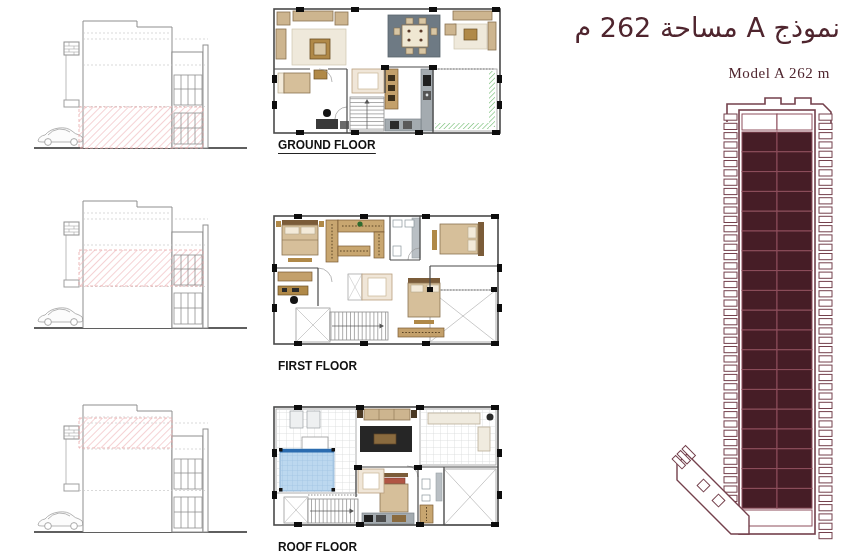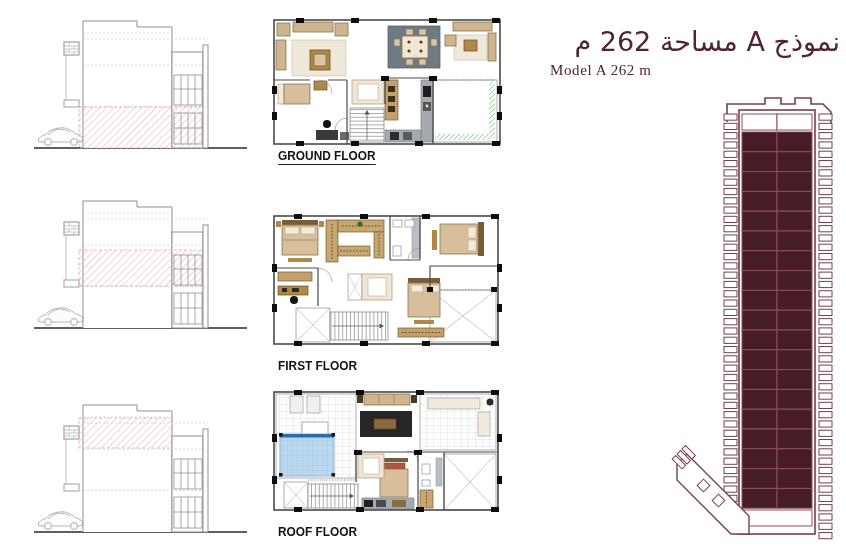--- a/index.html
+++ b/index.html
@@ -1,30 +1,30 @@
 <!DOCTYPE html>
 <html><head>
 <meta charset="utf-8">
 <style>
   html,body{margin:0;padding:0}
   body{width:846px;height:555px;position:relative;background:#fff;overflow:hidden;
        font-family:"Liberation Sans",sans-serif}
   .elev{position:absolute;left:33px;width:215px;height:134px}
   #elev-0{top:18px}#elev-1{top:198px}#elev-2{top:402px}
   .plan{position:absolute;left:272px}
-  #plan-ground{top:18px}#plan-first{top:214px}#plan-roof{top:390px}
+  #plan-ground{top:7px}#plan-first{top:214px}#plan-roof{top:405px}
   .plan-label{font-weight:bold;font-size:12.5px;color:#111;transform:scaleX(.95);
               transform-origin:left;margin:3px 0 0 6px;width:max-content}
   #plan-ground .plan-label{border-bottom:1.2px solid #222;padding-bottom:1px}
   #plan-first .plan-label{margin-top:13px}
   #plan-roof .plan-label{margin-top:8px}
-  .title-block{position:absolute;top:24px;right:6px;width:290px;}
+  .title-block{position:absolute;top:10px;right:6px;width:290px;text-align:right}
   .title-ar{font-size:27px;line-height:1.3;direction:rtl;font-family:"DejaVu Sans",sans-serif}
   .title-en{font-family:"Liberation Serif",serif;font-size:15px;letter-spacing:.6px;
-            margin-top:3px;padding-right:10px}
+            margin-top:20px;padding-right:10px}
   #siteplan{position:absolute;left:661px;top:90px;width:182px;height:462px}
   svg{display:block}
 </style>
 </head>
 <body>
 
 <svg width="0" height="0" style="position:absolute" aria-hidden="true">
   <defs>
     <pattern id="pinkHatch" patternUnits="userSpaceOnUse" width="5" height="5" patternTransform="rotate(45)">
       <line x1="0" y1="0" x2="0" y2="5" stroke="#efb9bc" stroke-width="1.3"></line>

